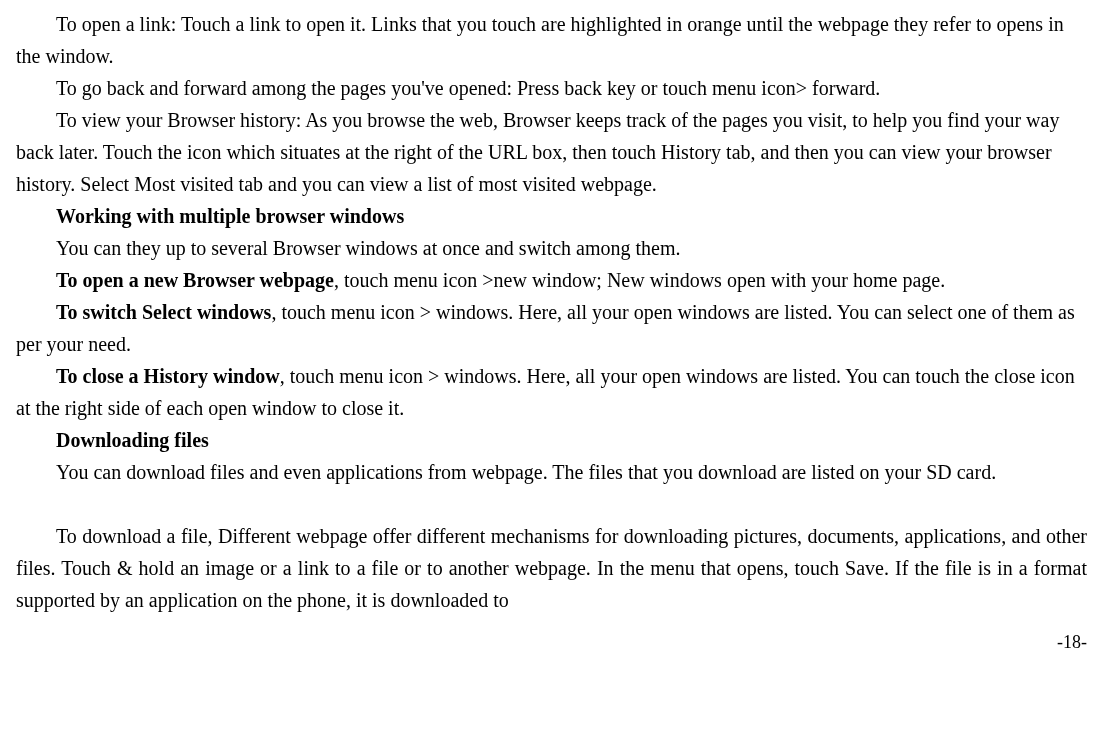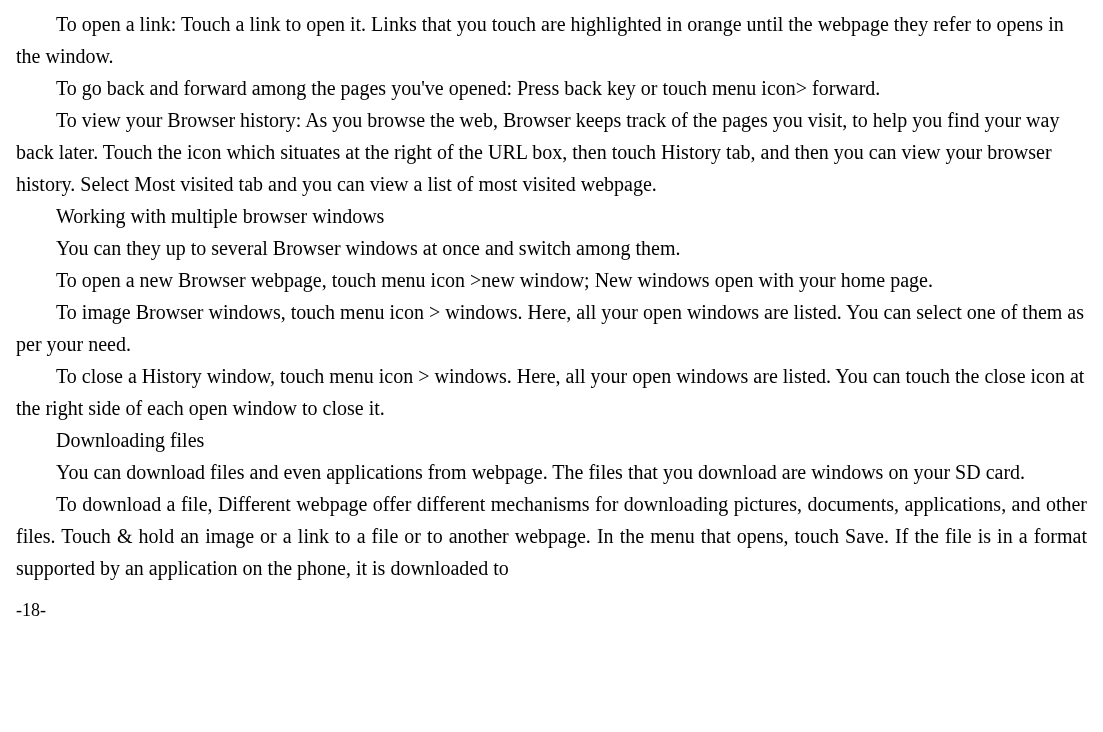--- a/index.html
+++ b/index.html
@@ -11,49 +11,50 @@
       color: #000;
       background: #fff;
       width: 1103px;
       box-sizing: border-box;
     }
     .para {
       margin: 0;
       text-indent: 2em;
     }
     .bold {
-      font-weight: normal;
+      font-weight: bold;
     }
     .justify {
       text-align: justify;
+      margin-top: 32px;
     }
     .page-number {
-      text-align: left;
+      text-align: right;
       margin-top: 12px;
       font-size: 18px;
     }
   </style>
 </head>
 <body>
 
 <p class="para">To open a link: Touch a link to open it. Links that you touch are highlighted in orange until the webpage they refer to opens in the window.</p>
 
 <p class="para">To go back and forward among the pages you've opened: Press back key or touch menu icon&gt; forward.</p>
 
 <p class="para">To view your Browser history: As you browse the web, Browser keeps track of the pages you visit, to help you find your way back later. Touch the icon which situates at the right of the URL box, then touch History tab, and then you can view your browser history. Select Most visited tab and you can view a list of most visited webpage.</p>
 
 <p class="para bold">Working with multiple browser windows</p>
 
 <p class="para">You can they up to several Browser windows at once and switch among them.</p>
 
 <p class="para"><span class="bold">To open a new Browser webpage</span><span>, touch menu icon &gt;new window; New windows open with your home page.</span></p>
 
-<p class="para"><span class="bold">To image Browser windows</span><span>, touch menu icon &gt; windows. Here, all your open windows are listed. You can select one of them as per your need.</span></p>
+<p class="para"><span class="bold">To switch Select windows</span><span>, touch menu icon &gt; windows. Here, all your open windows are listed. You can select one of them as per your need.</span></p>
 
 <p class="para"><span class="bold">To close a History window</span><span>, touch menu icon &gt; windows. Here, all your open windows are listed. You can touch the close icon at the right side of each open window to close it.</span></p>
 
 <p class="para bold">Downloading files</p>
 
-<p class="para">You can download files and even applications from webpage. The files that you download are windows on your SD card.</p>
+<p class="para">You can download files and even applications from webpage. The files that you download are listed on your SD card.</p>
 
 <p class="para justify">To download a file, Different webpage offer different mechanisms for downloading pictures, documents, applications, and other files. Touch &amp; hold an image or a link to a file or to another webpage. In the menu that opens, touch Save. If the file is in a format supported by an application on the phone, it is downloaded to</p>
 
 <div class="page-number">-18-</div>
 
 </body></html>

